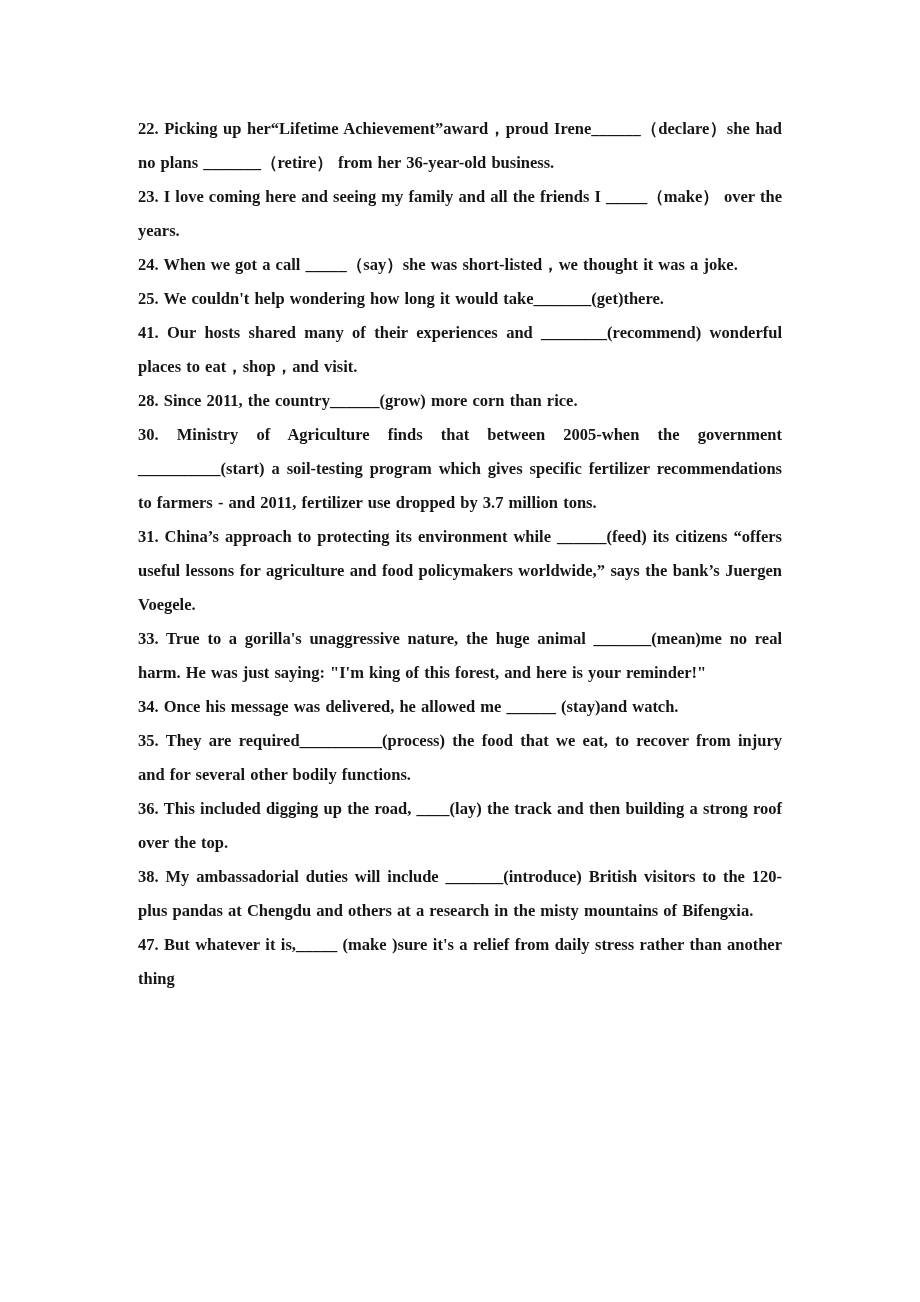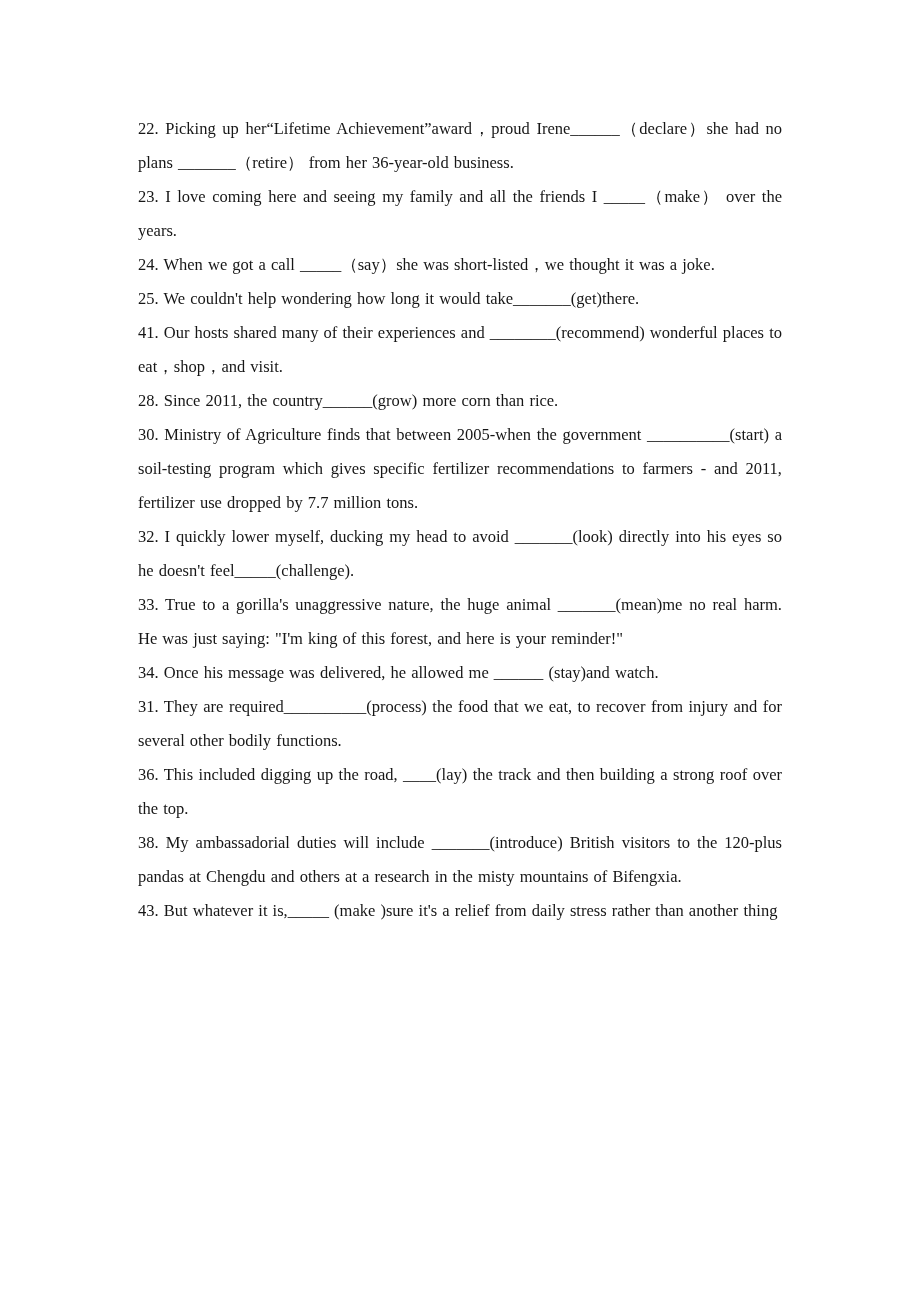--- a/index.html
+++ b/index.html
@@ -12,41 +12,42 @@
     height: 1302px;
     overflow: hidden;
     font-family: "Liberation Serif", "DejaVu Serif", serif;
   }
   .page {
     box-sizing: border-box;
     width: 920px;
     height: 1302px;
     padding: 112px 138px 8px 138px;
     background: #ffffff;
+    font-weight: bold;
   }
   .question {
     margin: 0;
     font-size: 16.5px;
     line-height: 34px;
     color: #161616;
     text-align: justify;
     word-spacing: 1px;
   }
 </style>
 </head>
 <body>
 
 <div class="page">
   <p class="question">22. Picking up her“Lifetime Achievement”award，proud Irene______（declare）she had no plans _______（retire） from her 36-year-old business.</p>
   <p class="question">23. I love coming here and seeing my family and all the friends I _____（make） over the years.</p>
   <p class="question">24. When we got a call _____（say）she was short-listed，we thought it was a joke.</p>
   <p class="question">25. We couldn't help wondering how long it would take_______(get)there.</p>
   <p class="question">41. Our hosts shared many of their experiences and ________(recommend) wonderful places to eat，shop，and visit.</p>
   <p class="question">28. Since 2011, the country______(grow) more corn than rice.</p>
-  <p class="question">30. Ministry of Agriculture finds that between 2005-when the government __________(start) a soil-testing program which gives specific fertilizer recommendations to farmers - and 2011, fertilizer use dropped by 7.7 million tons.</p>
-  <p class="question">32. I quickly lower myself, ducking my head to avoid _______(look) directly into his eyes so he doesn't feel_____(challenge).</p>
+  <p class="question">30. Ministry of Agriculture finds that between 2005-when the government __________(start) a soil-testing program which gives specific fertilizer recommendations to farmers - and 2011, fertilizer use dropped by 3.7 million tons.</p>
+  <p class="question">31. China’s approach to protecting its environment while ______(feed) its citizens “offers useful lessons for agriculture and food policymakers worldwide,” says the bank’s Juergen Voegele.</p>
   <p class="question">33. True to a gorilla's unaggressive nature, the huge animal _______(mean)me no real harm. He was just saying: "I'm king of this forest, and here is your reminder!"</p>
   <p class="question">34. Once his message was delivered, he allowed me ______ (stay)and watch.</p>
-  <p class="question">31. They are required__________(process) the food that we eat, to recover from injury and for several other bodily functions.</p>
+  <p class="question">35. They are required__________(process) the food that we eat, to recover from injury and for several other bodily functions.</p>
   <p class="question">36. This included digging up the road, ____(lay) the track and then building a strong roof over the top.</p>
   <p class="question">38. My ambassadorial duties will include _______(introduce) British visitors to the 120-plus pandas at Chengdu and others at a research in the misty mountains of Bifengxia.</p>
-  <p class="question">43. But whatever it is,_____ (make )sure it's a relief from daily stress rather than another thing</p>
+  <p class="question">47. But whatever it is,_____ (make )sure it's a relief from daily stress rather than another thing</p>
 </div>
 
 </body></html>

